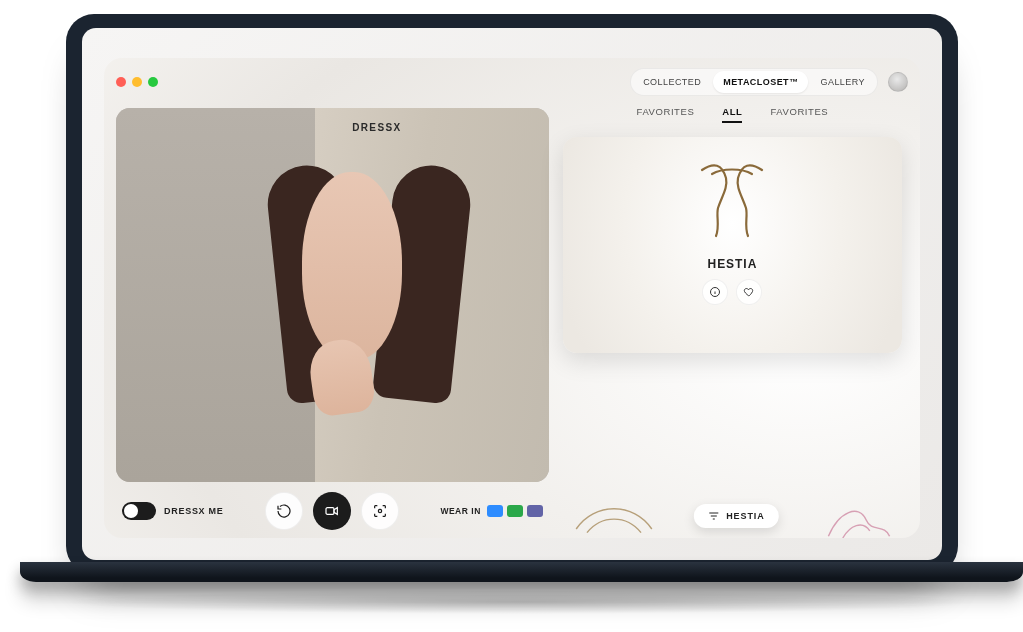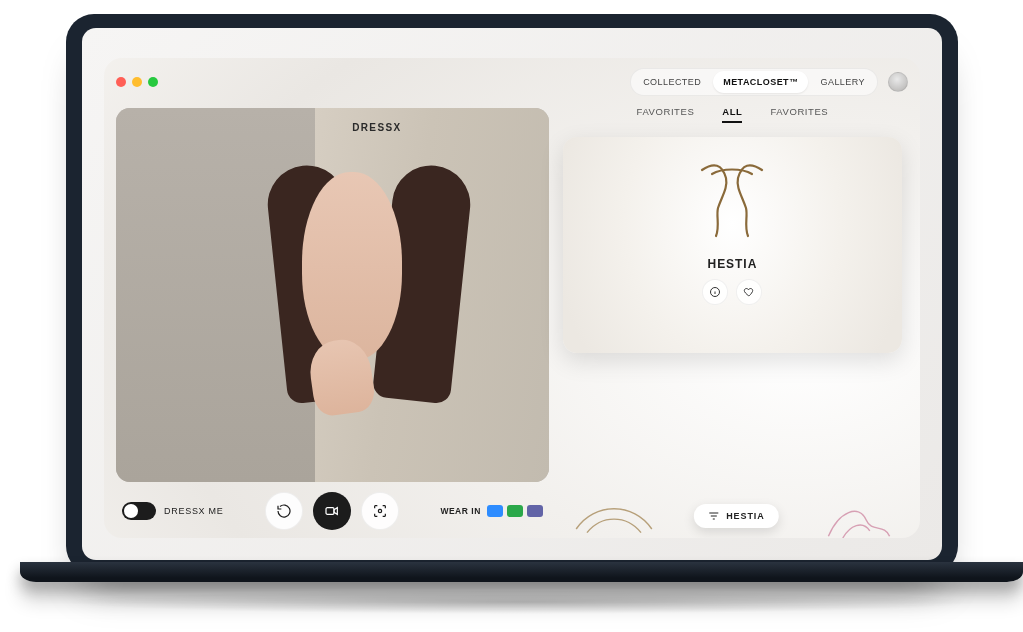--- a/index.html
+++ b/index.html
@@ -132,21 +132,21 @@
       gap: 8px;
     }
     .ctrl-left { display: flex; align-items: center; gap: 8px; }
     .toggle {
       width: 34px; height: 18px; border-radius: 10px; background: #1c1c1c; position: relative;
     }
     .toggle::after {
       content: ""; position: absolute; top: 2px; left: 2px; width: 14px; height: 14px; border-radius: 50%;
       background: #fff;
     }
-    .toggle-label { font-size: 9px; letter-spacing: .08em; color: #222; font-weight: 400; }
+    .toggle-label { font-size: 9px; letter-spacing: .08em; color: #222; font-weight: 700; }
 
     .ctrl-mid { display: flex; align-items: center; gap: 10px; }
     .round {
       width: 38px; height: 38px; border-radius: 50%;
       display: flex; align-items: center; justify-content: center;
       background: rgba(255,255,255,0.9);
       border: 1px solid rgba(0,0,0,0.06);
     }
     .round.dark { background: #1c1c1c; }
 

